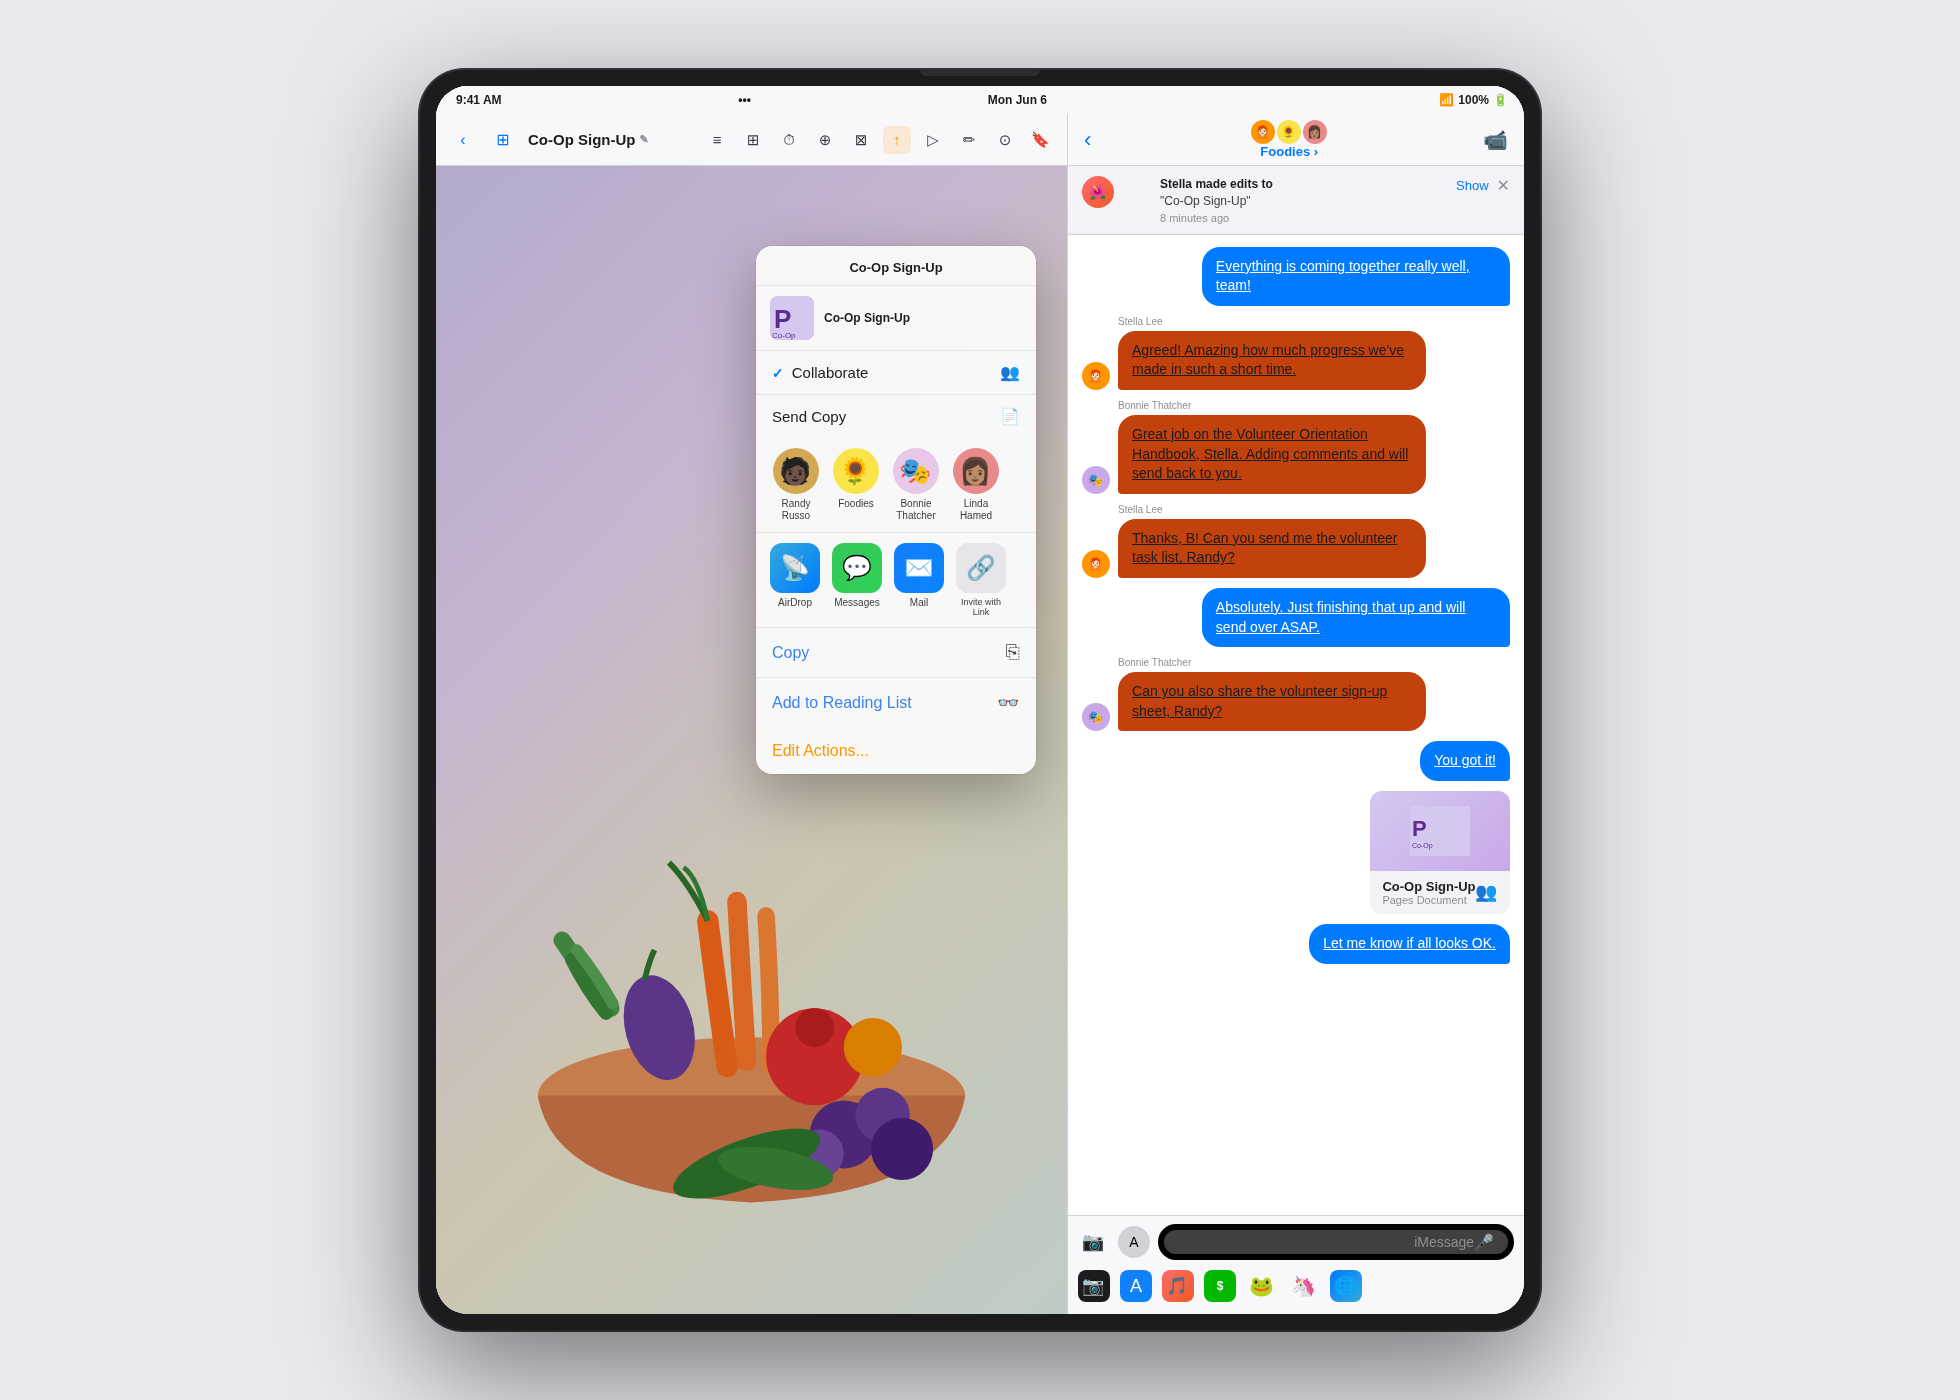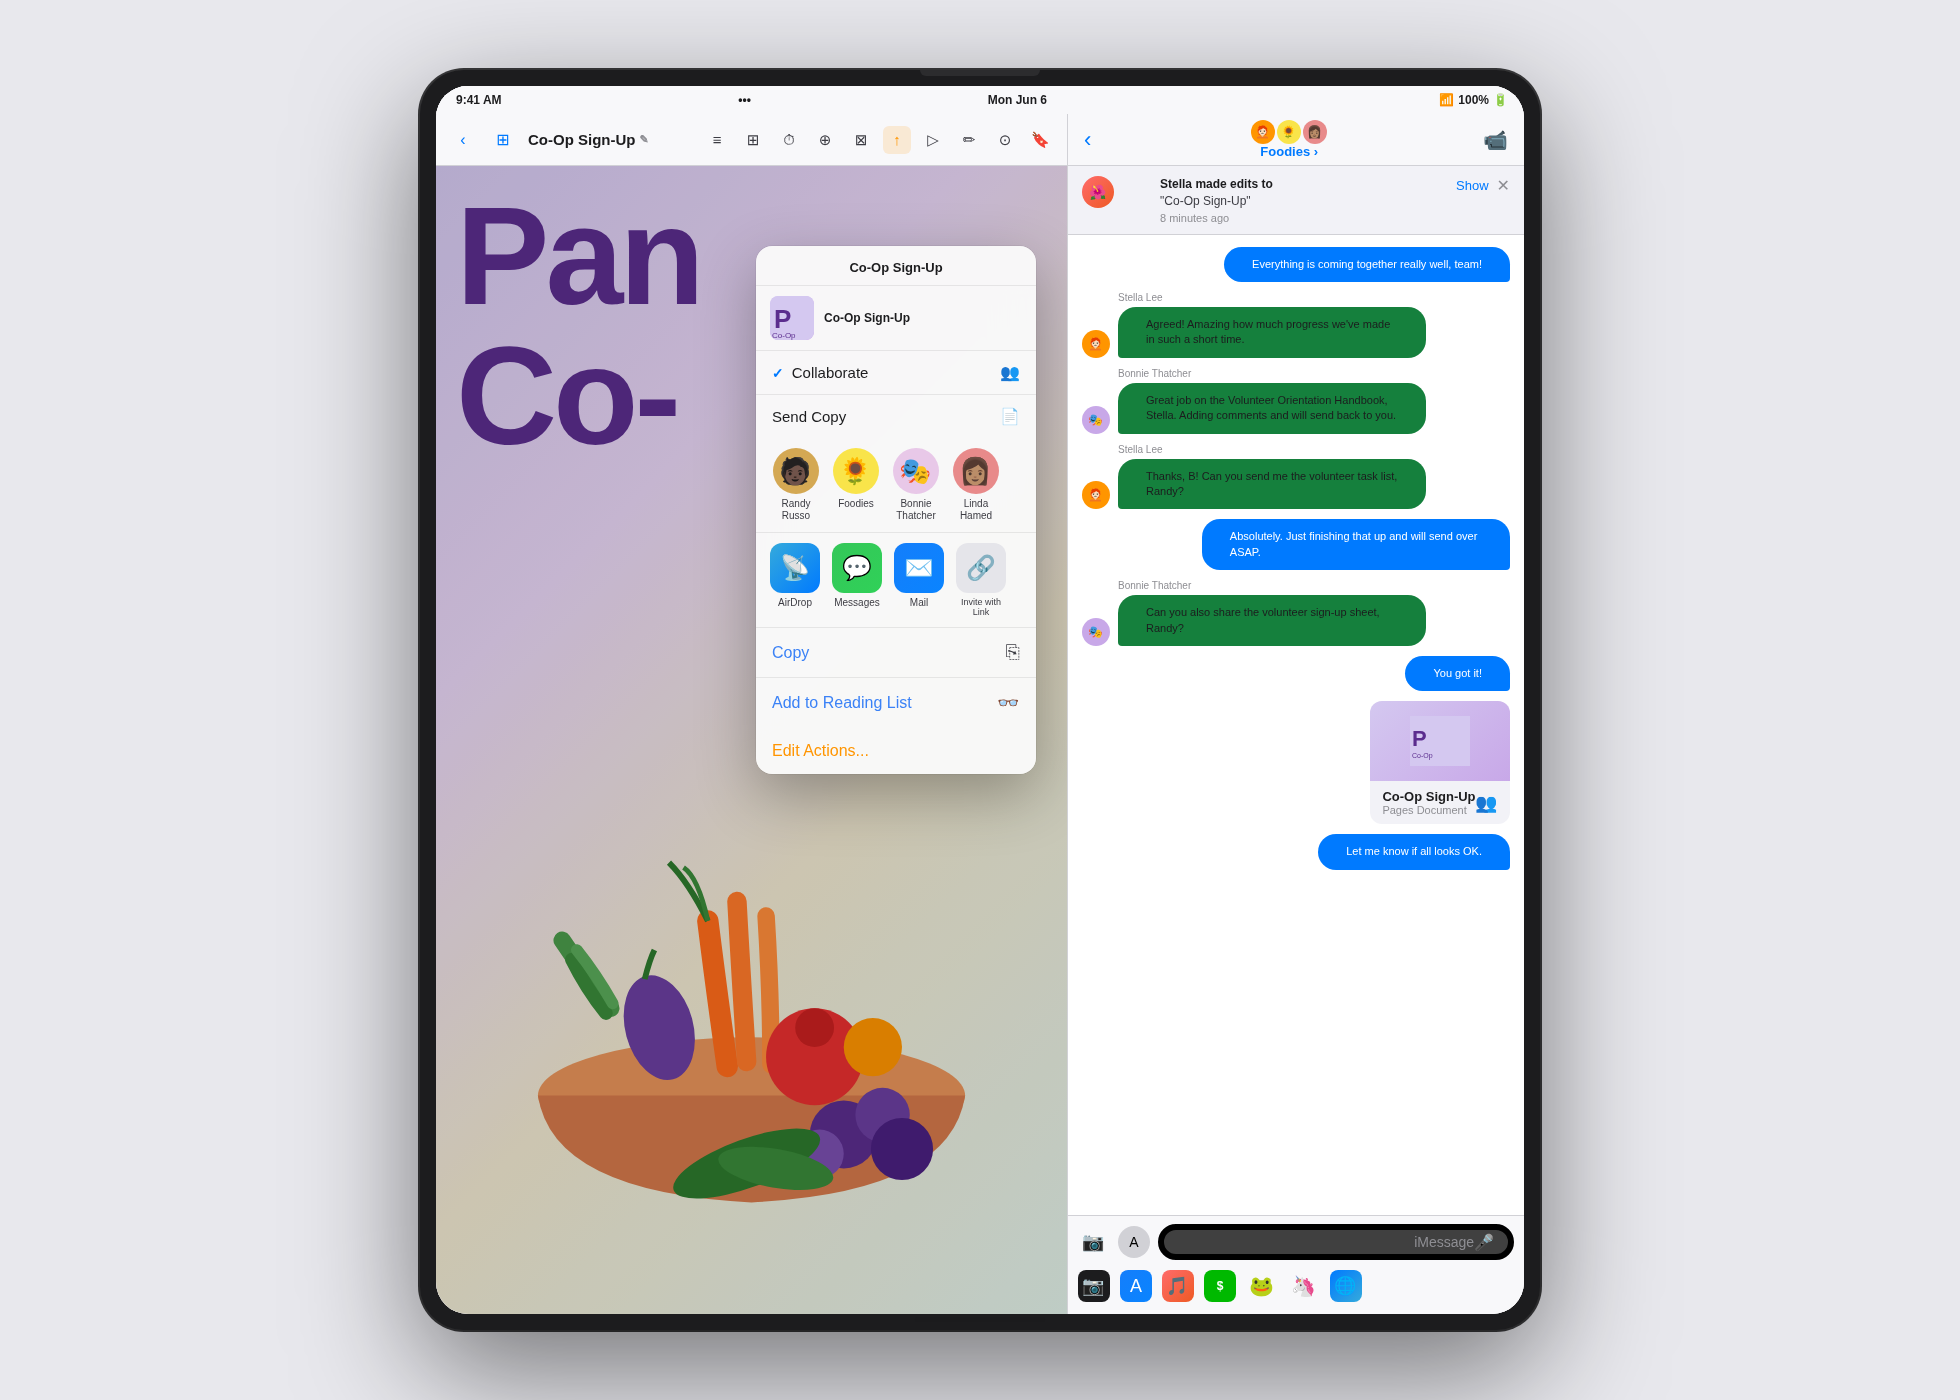--- a/index.html
+++ b/index.html
@@ -494,28 +494,29 @@
       gap: 2px;
     }
 
     .msg-sender {
       font-size: 10px;
       color: #8e8e93;
       margin-bottom: 2px;
     }
 
     .msg-bubble {
-      padding: 10px 28px;
+      padding: 10px 14px;
       border-radius: 18px;
-      font-size: 11px;
+      font-size: 14px;
       line-height: 1.4;
+      text-decoration: underline;
     }
 
     .msg-bubble.incoming {
-      background: #15803d;
+      background: #c2410c;
       color: #1c1c1e;
       border-bottom-left-radius: 4px;
     }
 
     .msg-bubble.outgoing {
       background: #007aff;
       color: white;
       border-bottom-right-radius: 4px;
     }
 
@@ -744,24 +745,20 @@
             <div class="toolbar-icon">▷</div>
             <div class="toolbar-icon">✏</div>
             <div class="toolbar-icon">⊙</div>
             <div class="toolbar-icon">🔖</div>
           </div>
         </div>
 
         <div class="doc-canvas">
           <div class="doc-background"></div>
 
-          <div class="doc-large-text">
-            <div>Pan</div>
-            <div>Co-</div>
-          </div>
 
           <div class="produce-illustration">
             <svg viewBox="0 0 650 500" xmlns="http://www.w3.org/2000/svg" width="100%" height="100%">
 
               <ellipse cx="325" cy="380" rx="220" ry="60" fill="#e8935a"></ellipse>
               <path d="M105 380 Q120 480 325 490 Q530 480 545 380 Z" fill="#d4784a"></path>
 
               <path d="M280 200 Q290 280 300 350" stroke="#ff6b1a" stroke-width="22" fill="none" stroke-linecap="round"></path>
               <path d="M310 180 Q315 270 320 345" stroke="#ff7a2a" stroke-width="20" fill="none" stroke-linecap="round"></path>
               <path d="M340 195 Q345 275 345 348" stroke="#ff8c3a" stroke-width="18" fill="none" stroke-linecap="round"></path>

